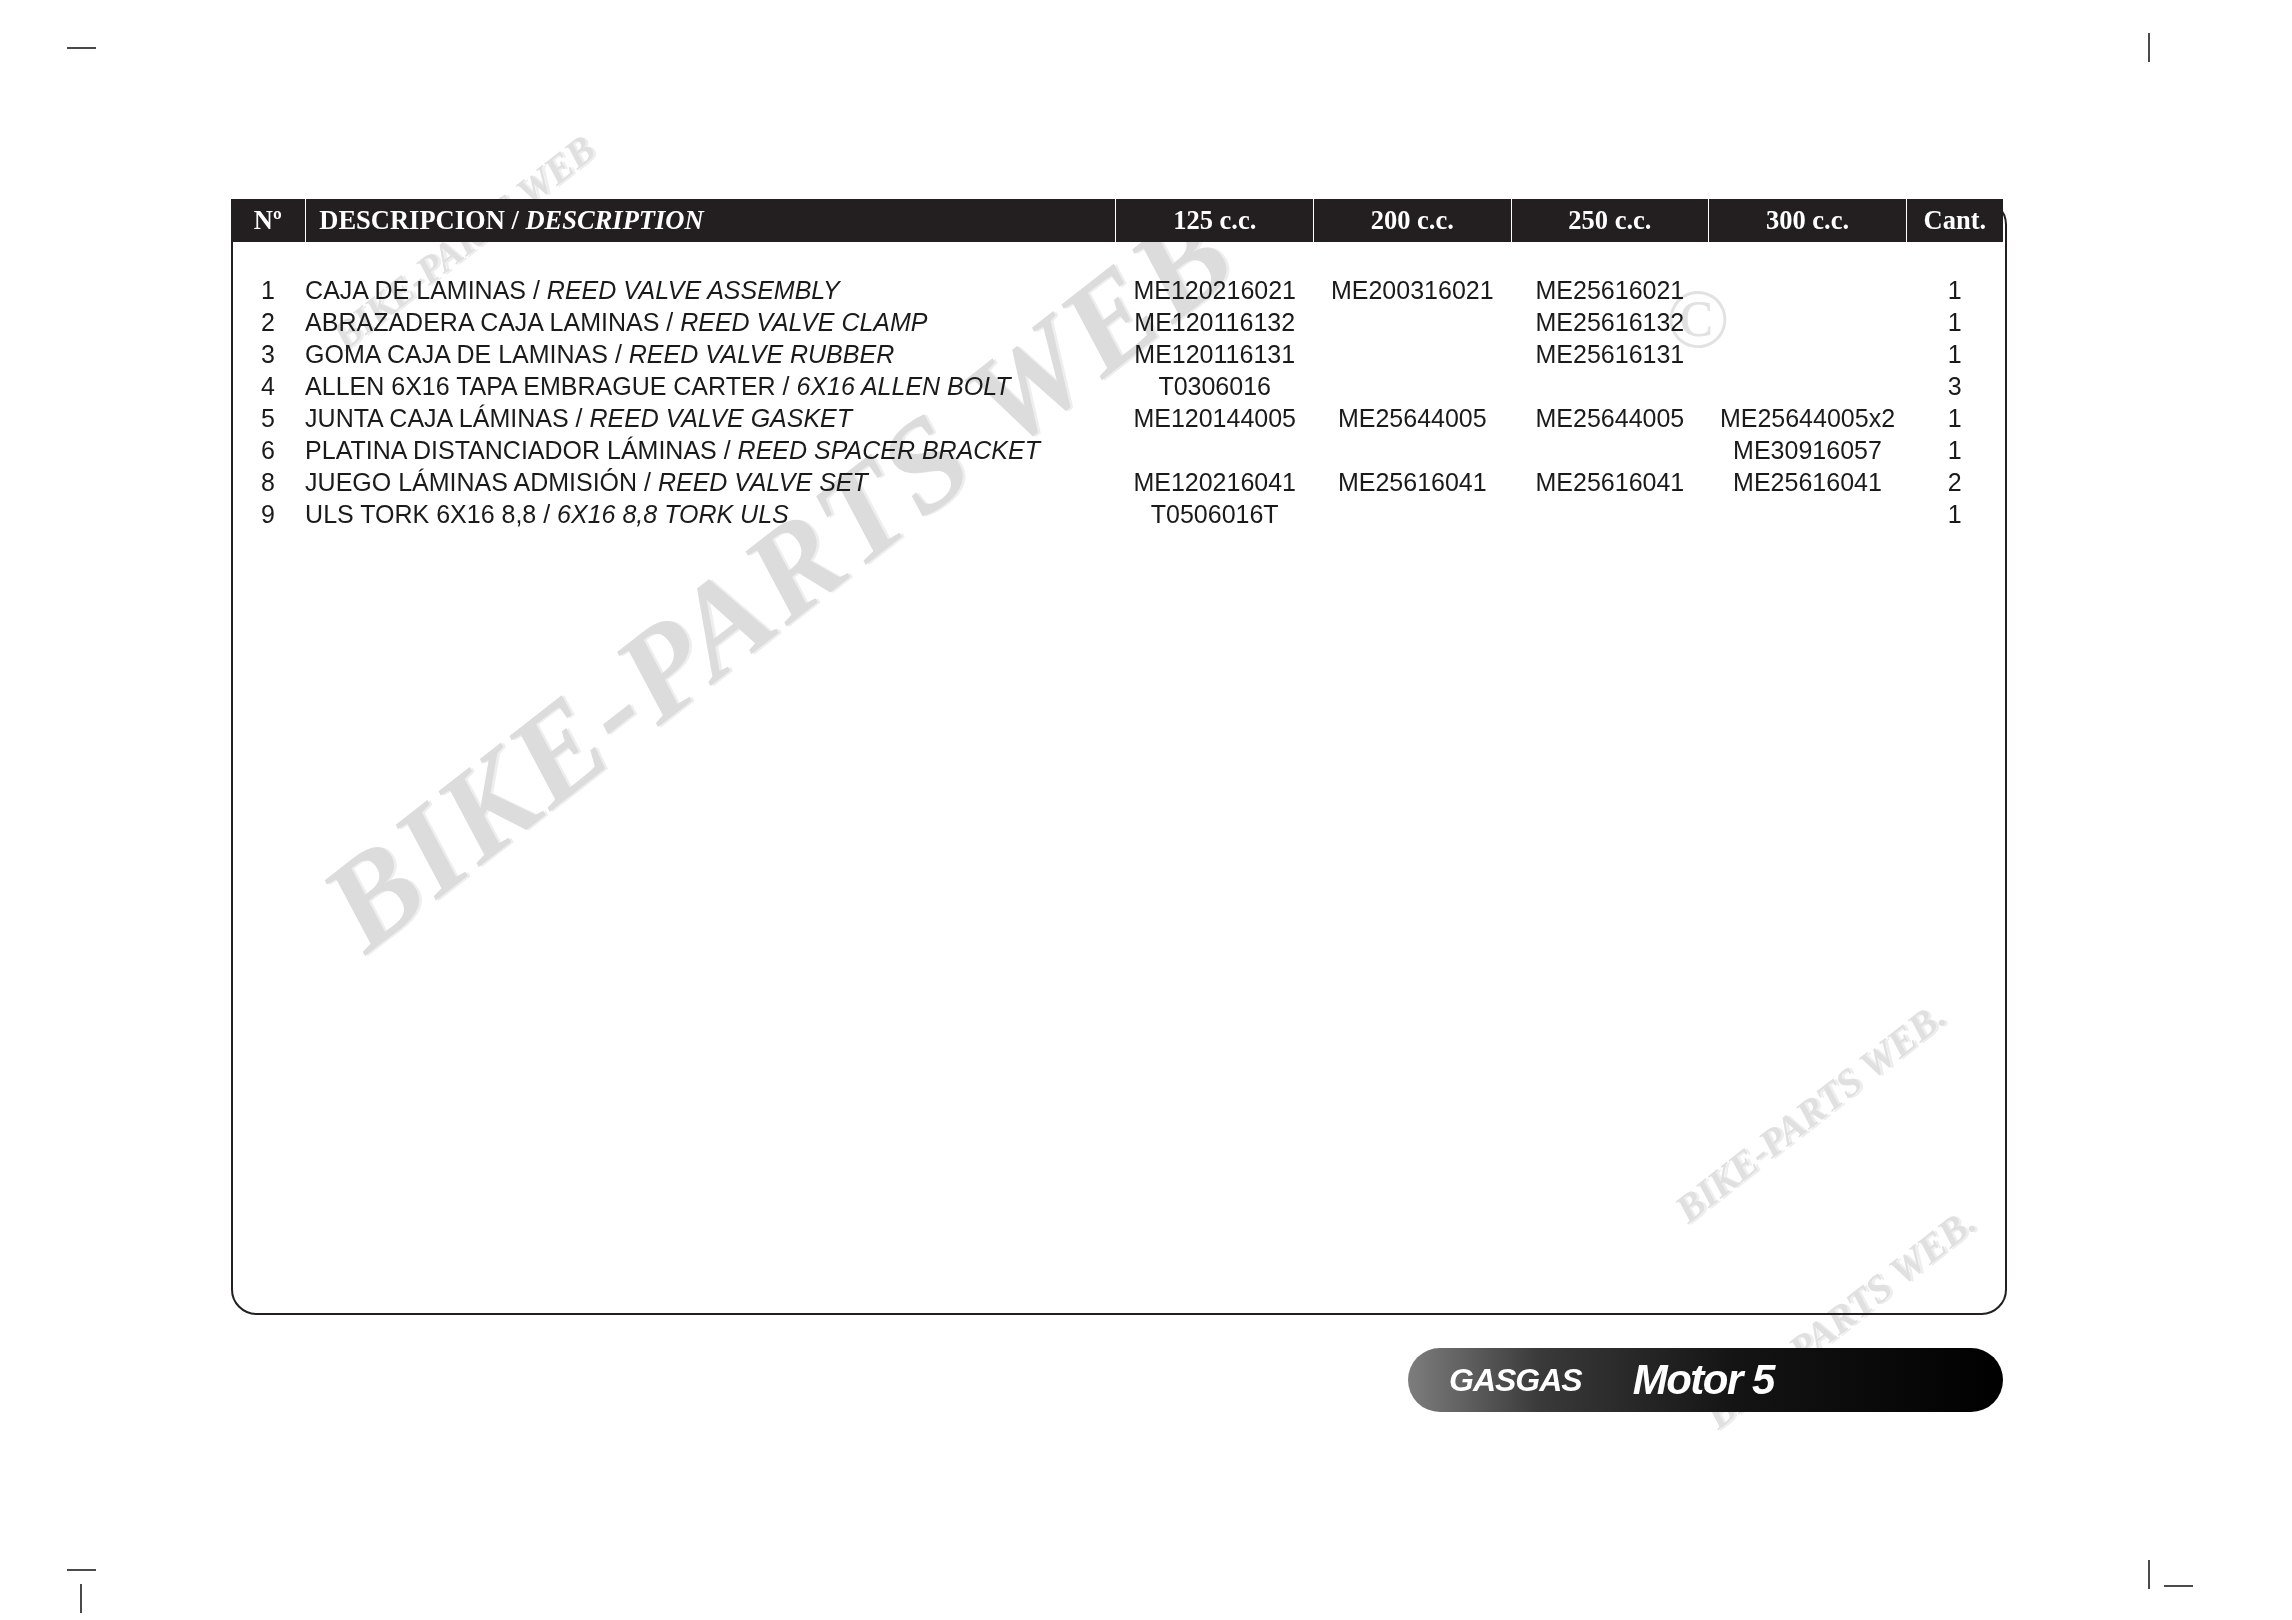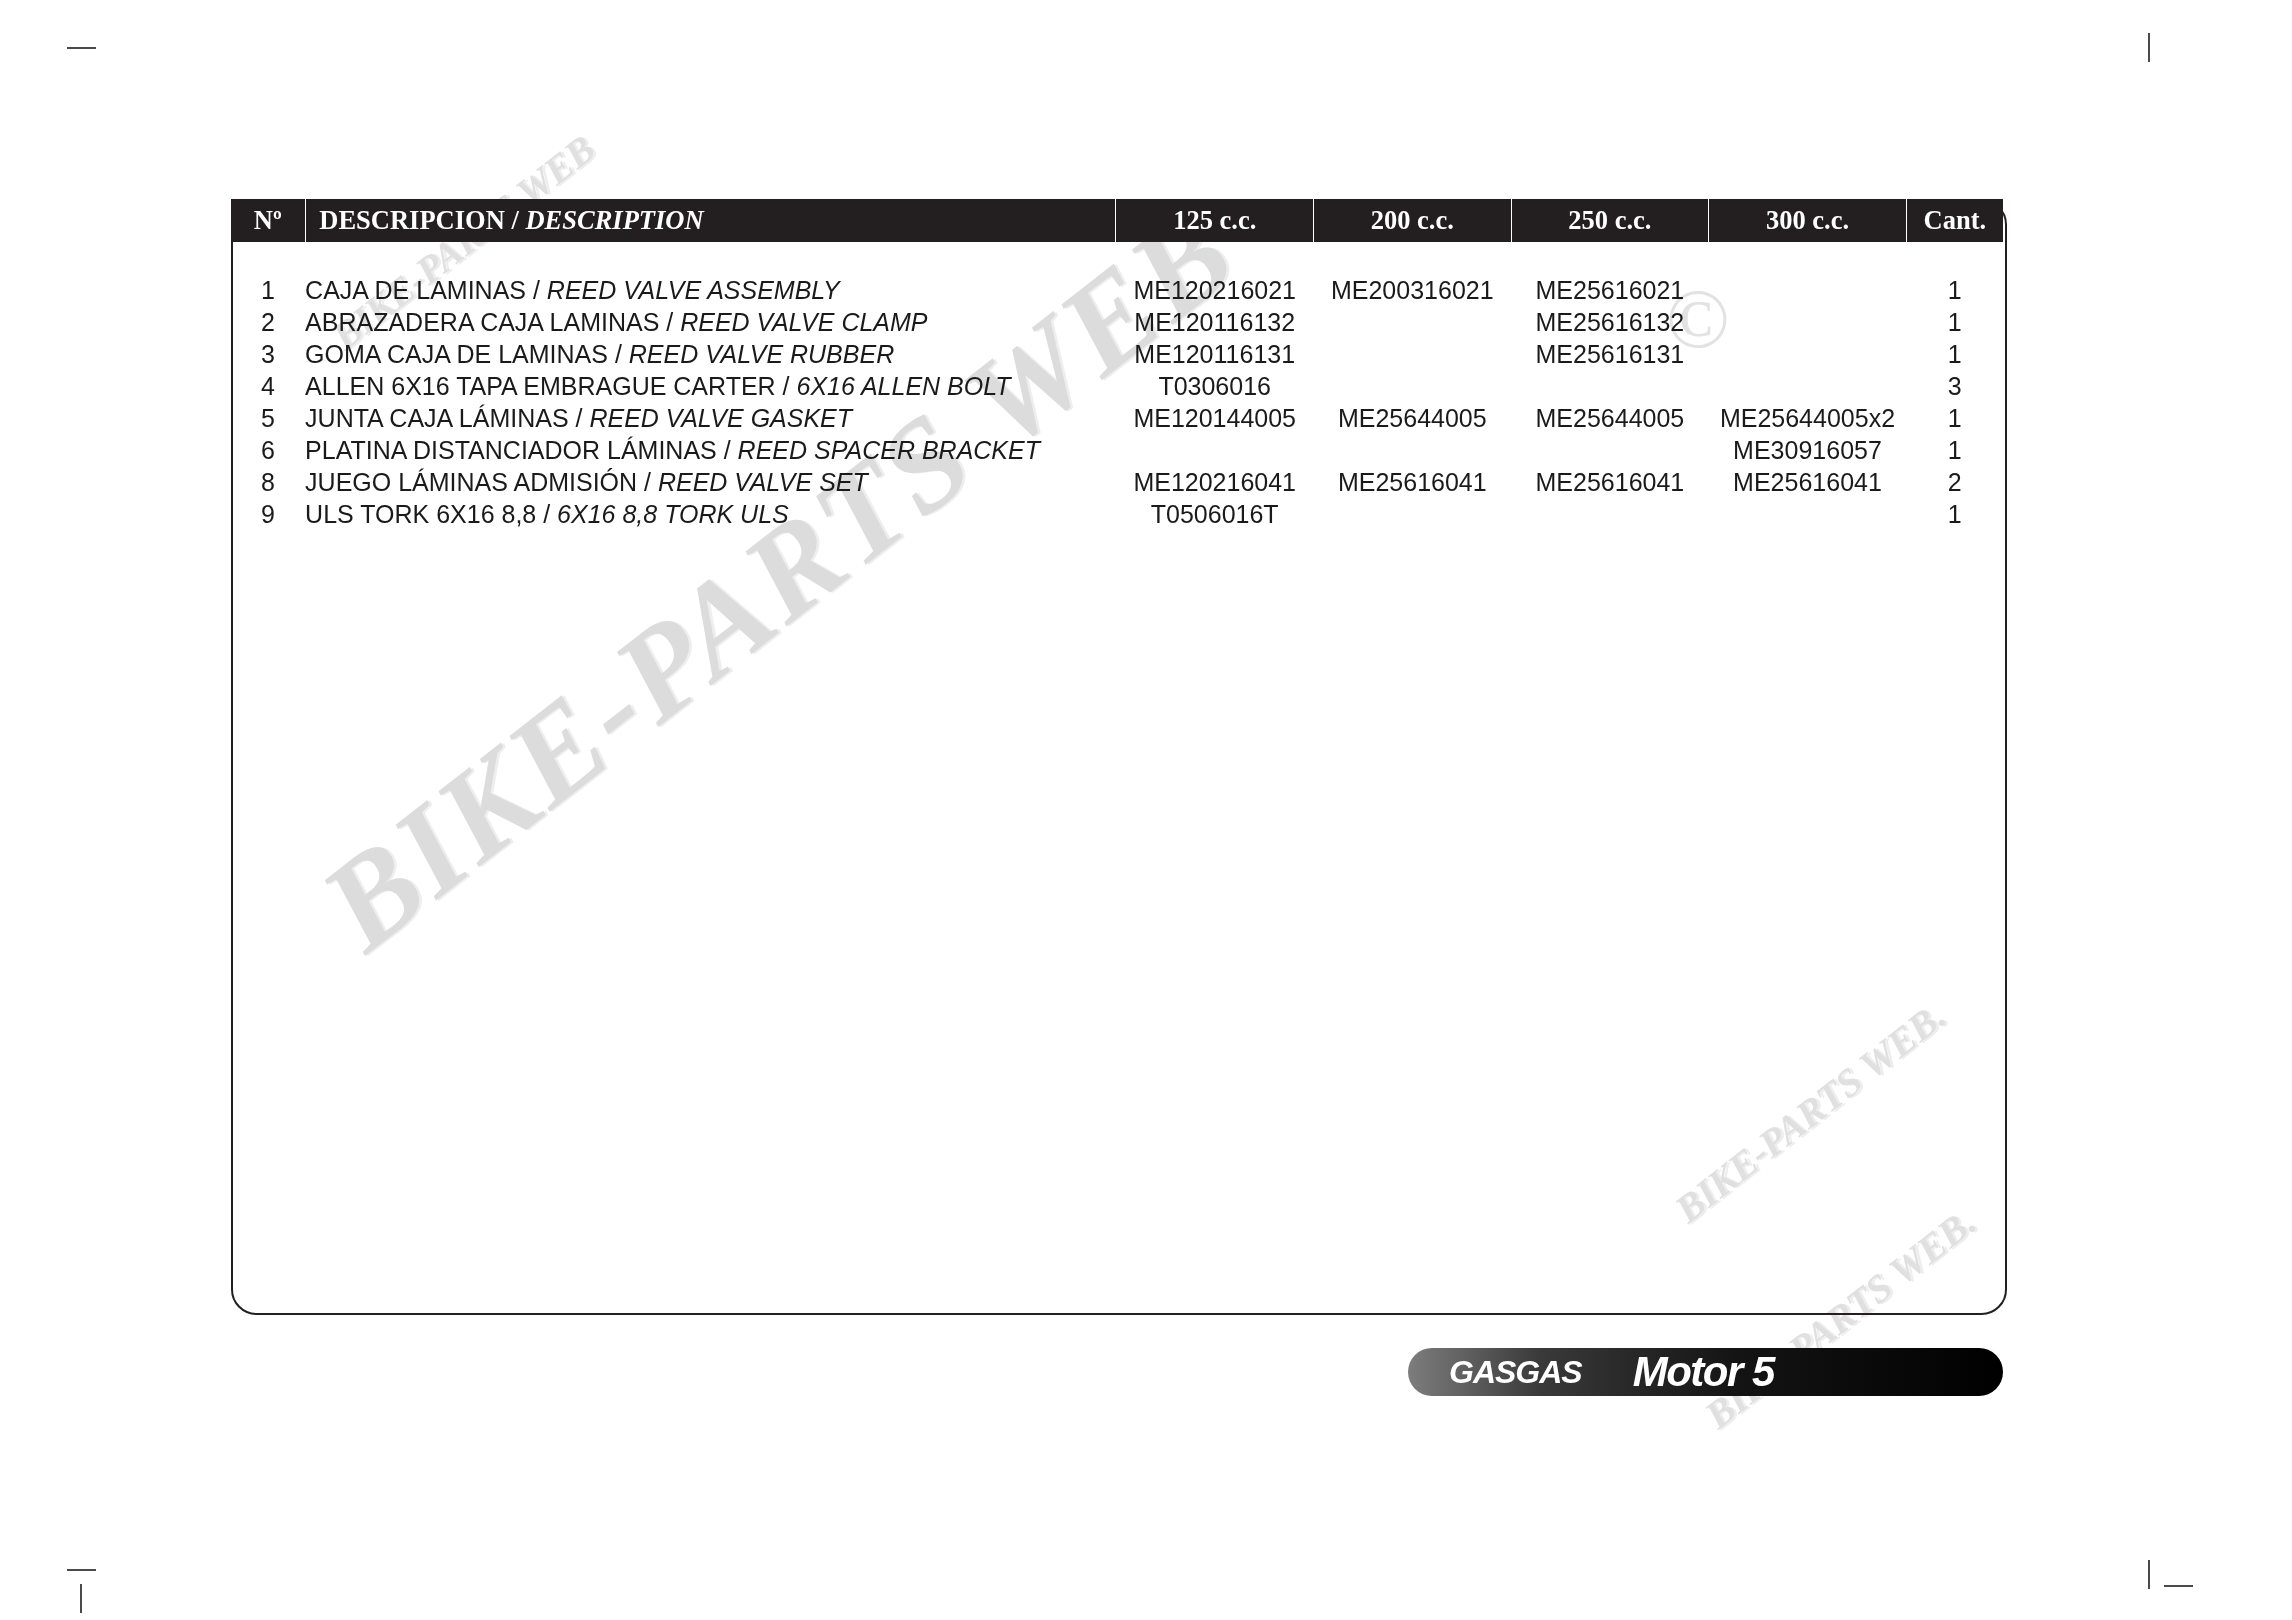--- a/index.html
+++ b/index.html
@@ -167,21 +167,21 @@
   .td-cant { text-align: center; }
 
   .spacer-row td { height: 19.6px; }
 
   
   .footer-badge {
     position: absolute;
     left: 1408px;
     top: 1348px;
     width: 595px;
-    height: 48px;
+    height: 64px;
     border-radius: 32px;
     background: linear-gradient(to right, #7d7d7d 0%, #3a3a3a 22%, #141414 55%, #000000 100%);
     z-index: 4;
     display: flex;
     align-items: center;
   }
   .badge-gasgas {
     margin-left: 41px;
     color: #ffffff;
     font-family: "Liberation Sans", sans-serif;

